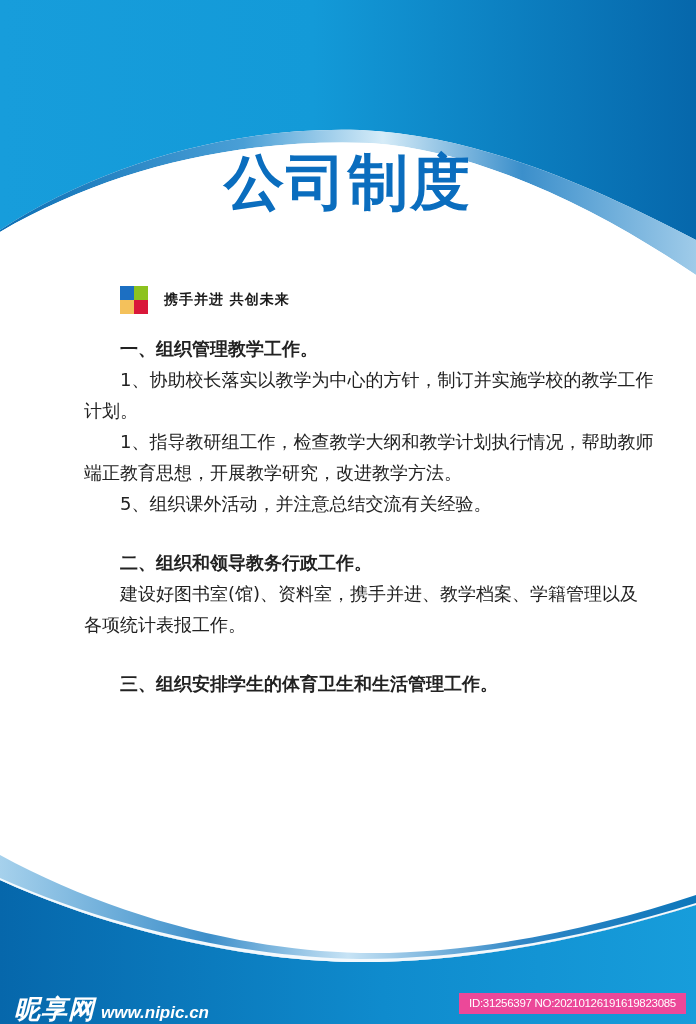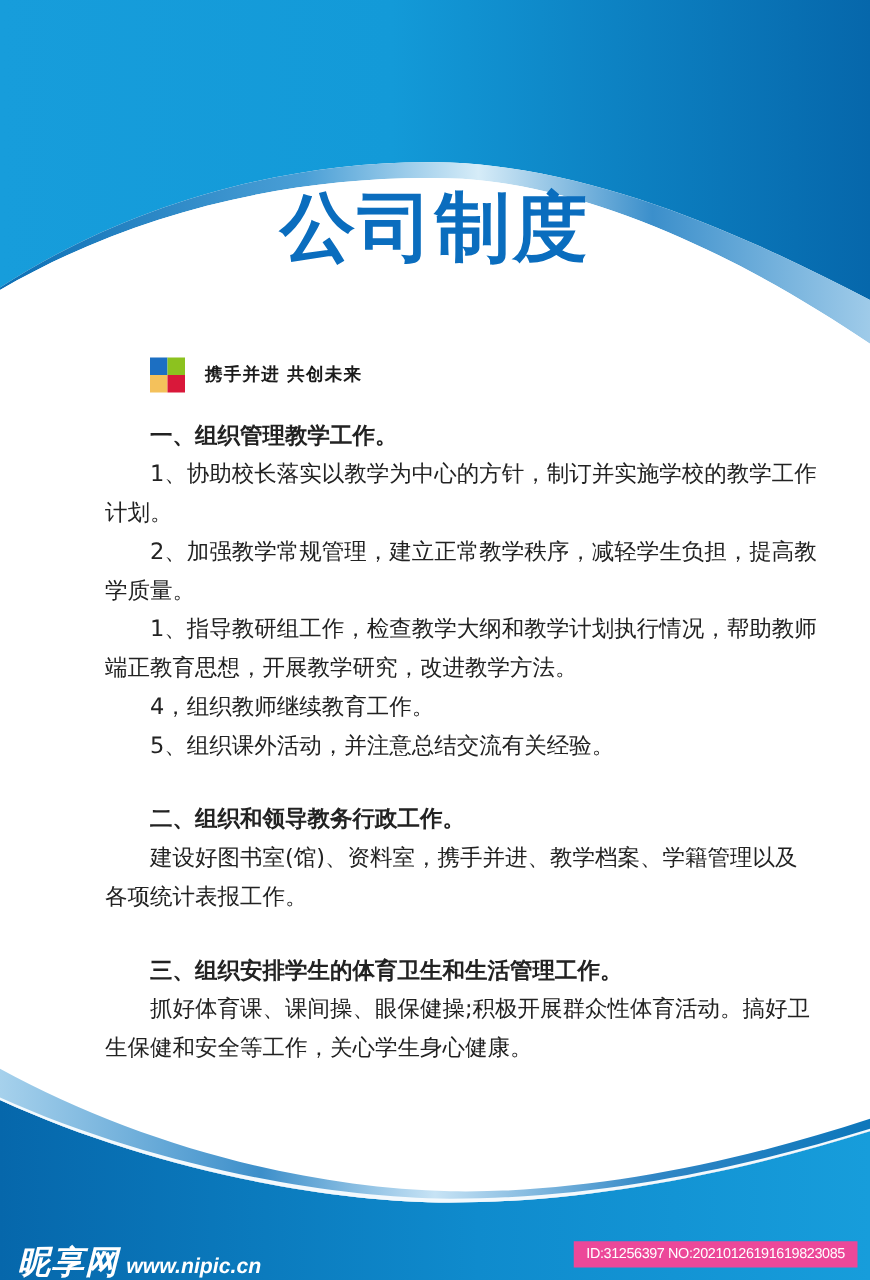--- a/index.html
+++ b/index.html
@@ -93,30 +93,27 @@
       <span style="background:#8cc21f"></span>
       <span style="background:#f4c15b"></span>
       <span style="background:#d9183a"></span>
     </div>
     <div class="slogan">携手并进 共创未来</div>
   </div>
 
   <div class="body-text b1">
     <div class="sec-head">一、组织管理教学工作。</div>
     <p class="para">1、协助校长落实以教学为中心的方针，制订并实施学校的教学工作计划。</p>
-    <p class="para">2、加强教学常规管理，建立正常教学秩序，减轻学生负担，提高教学质量。</p>
     <p class="para">1、指导教研组工作，检查教学大纲和教学计划执行情况，帮助教师端正教育思想，开展教学研究，改进教学方法。</p>
-    <p class="para">4，组织教师继续教育工作。</p>
     <p class="para">5、组织课外活动，并注意总结交流有关经验。</p>
     <div class="gap"></div>
     <div class="sec-head">二、组织和领导教务行政工作。</div>
     <p class="para">建设好图书室(馆)、资料室，携手并进、教学档案、学籍管理以及各项统计表报工作。</p>
     <div class="gap"></div>
     <div class="sec-head">三、组织安排学生的体育卫生和生活管理工作。</div>
-    <p class="para">抓好体育课、课间操、眼保健操;积极开展群众性体育活动。搞好卫生保健和安全等工作，关心学生身心健康。</p>
   </div>
 
   <div class="footer-logo">
     <span class="cn">昵享网</span>
     <span class="url">www.nipic.cn</span>
   </div>
   <div class="footer-id">ID:31256397 NO:20210126191619823085</div>
 </div>
 
 </body></html>

